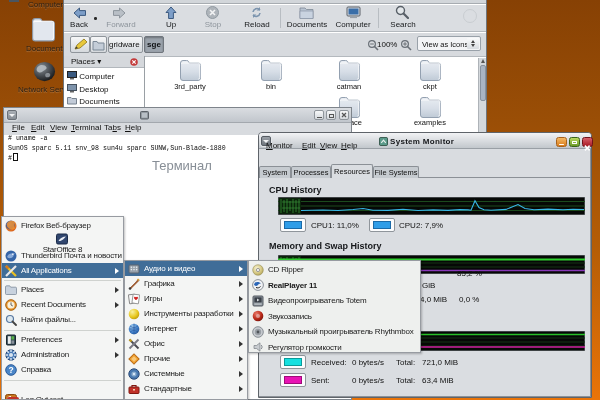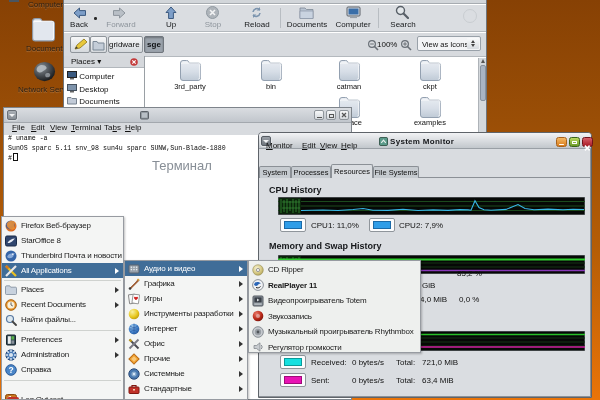--- a/index.html
+++ b/index.html
@@ -352,21 +352,21 @@
             <stop offset="0.45" stop-color="#3a5a9a"></stop>
             <stop offset="0.7" stop-color="#e87820"></stop>
             <stop offset="1" stop-color="#c84a10"></stop>
           </radialGradient>
         </defs>
         <circle cx="6" cy="6" r="5.5" fill="url(#ffx)"></circle>
         <path d="M1.5 4 a5.5 5.5 0 0 1 9 -1.5 c-1.5 1 -2 4 -0.5 6 a5.5 5.5 0 0 1 -8.5 -4.5z" fill="#f09030" opacity="0.85"></path>
       </svg>
     <span class="txt">Firefox Веб-браузер</span>
   </div>
-  <div class="mrow" style="top:16px;">
+  <div class="mrow" style="top:16px;flex-direction:column;">
     <svg class="micon" viewBox="0 0 12 12">
         <rect x="0.5" y="1" width="11" height="10" rx="1.5" fill="#30466e" stroke="#1a2b48"></rect>
         <path d="M2.5 8 C4 5 7 3.5 10 3.5 C8 5.5 6 8.5 2.5 8z" fill="#e8ecf4"></path>
       </svg>
     <span class="txt">StarOffice 8</span>
   </div>
   <div class="mrow" style="top:31px;">
     <svg class="micon" viewBox="0 0 12 12">
         <circle cx="6" cy="6" r="5.5" fill="#3565a8"></circle>
         <path d="M2 7 C3 4 6 2.5 10 3.5 C9 4 8.5 5 8.5 6 C7 8.5 4 9 2 7z" fill="#88aad8"></path>

